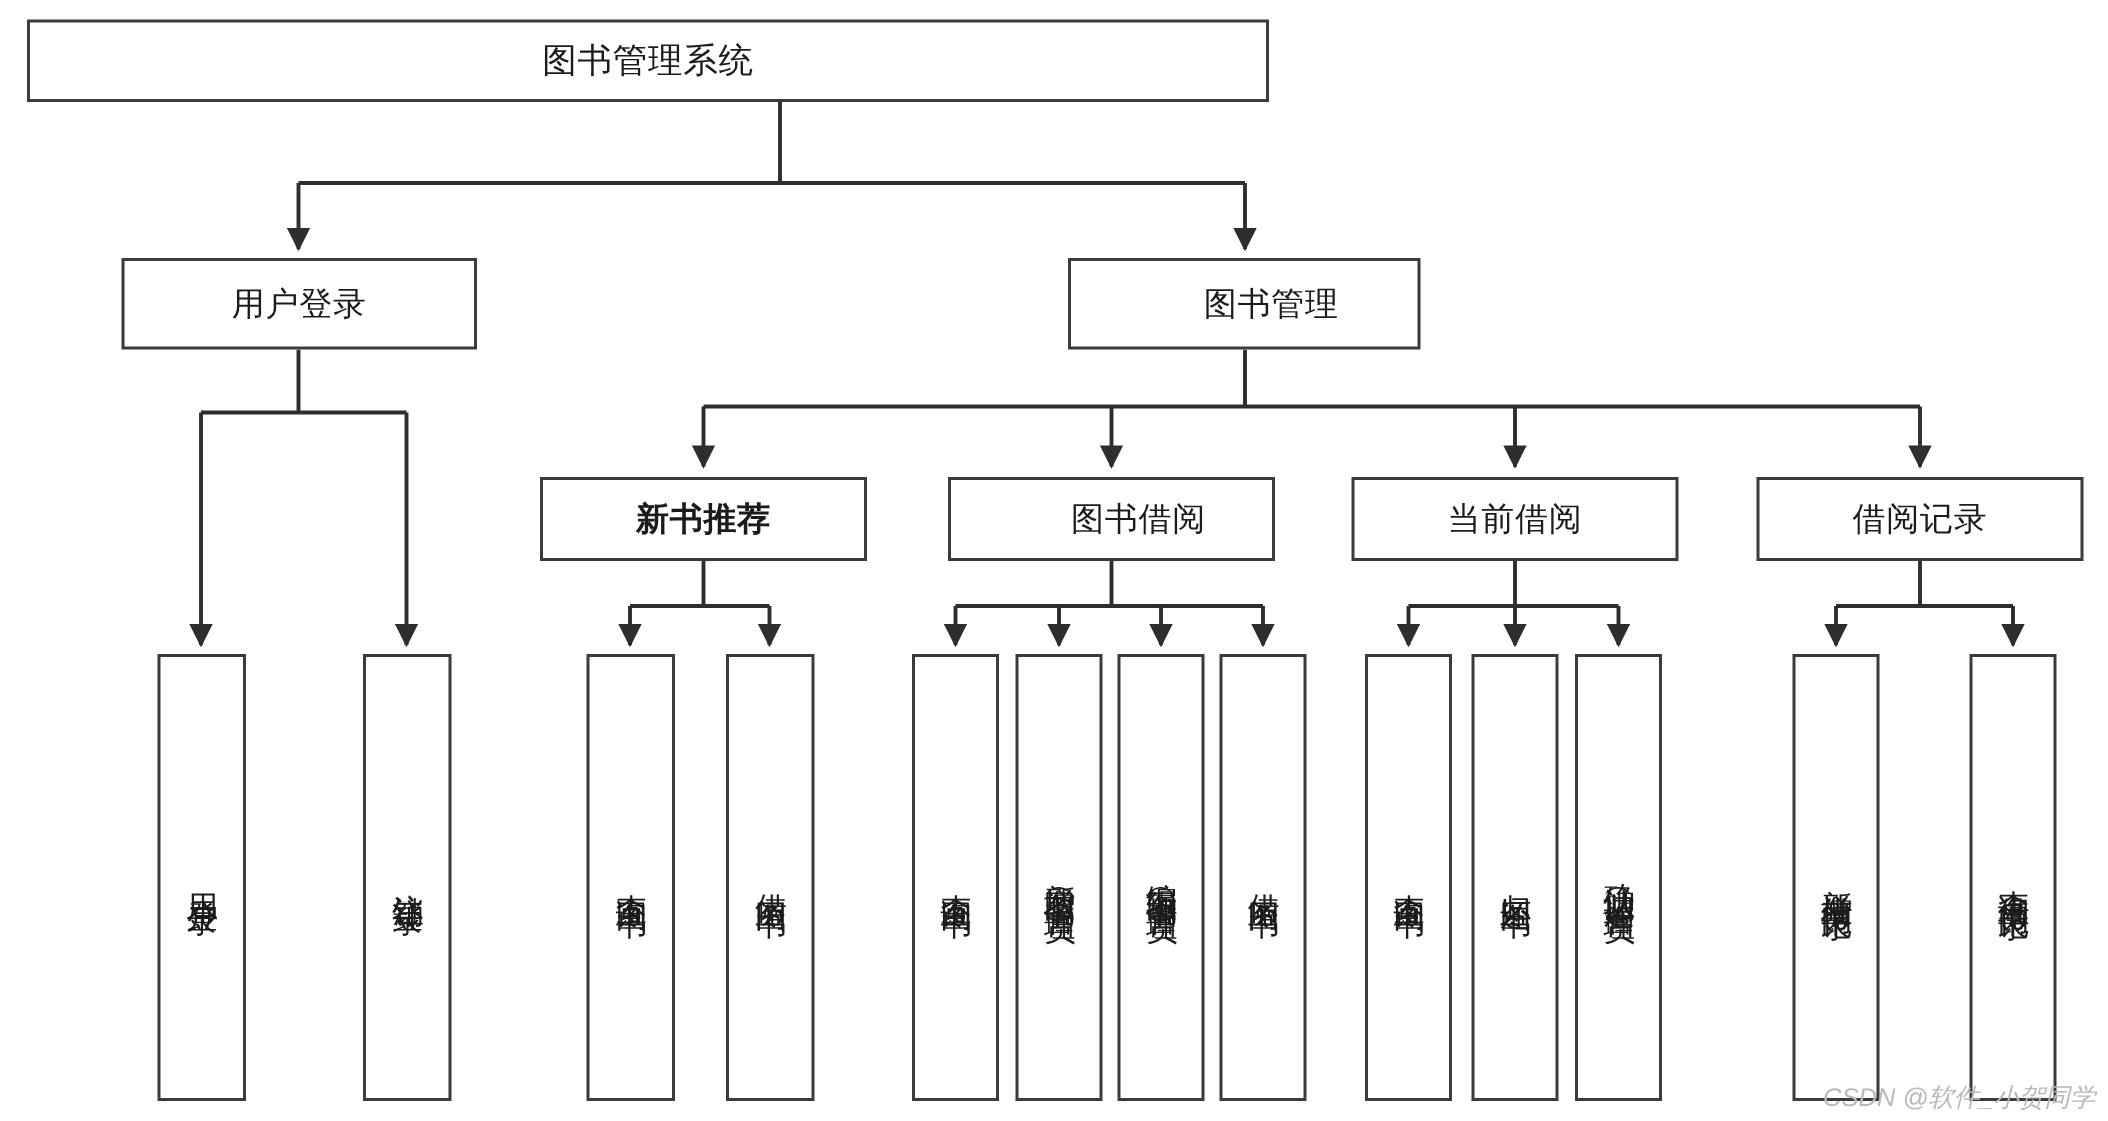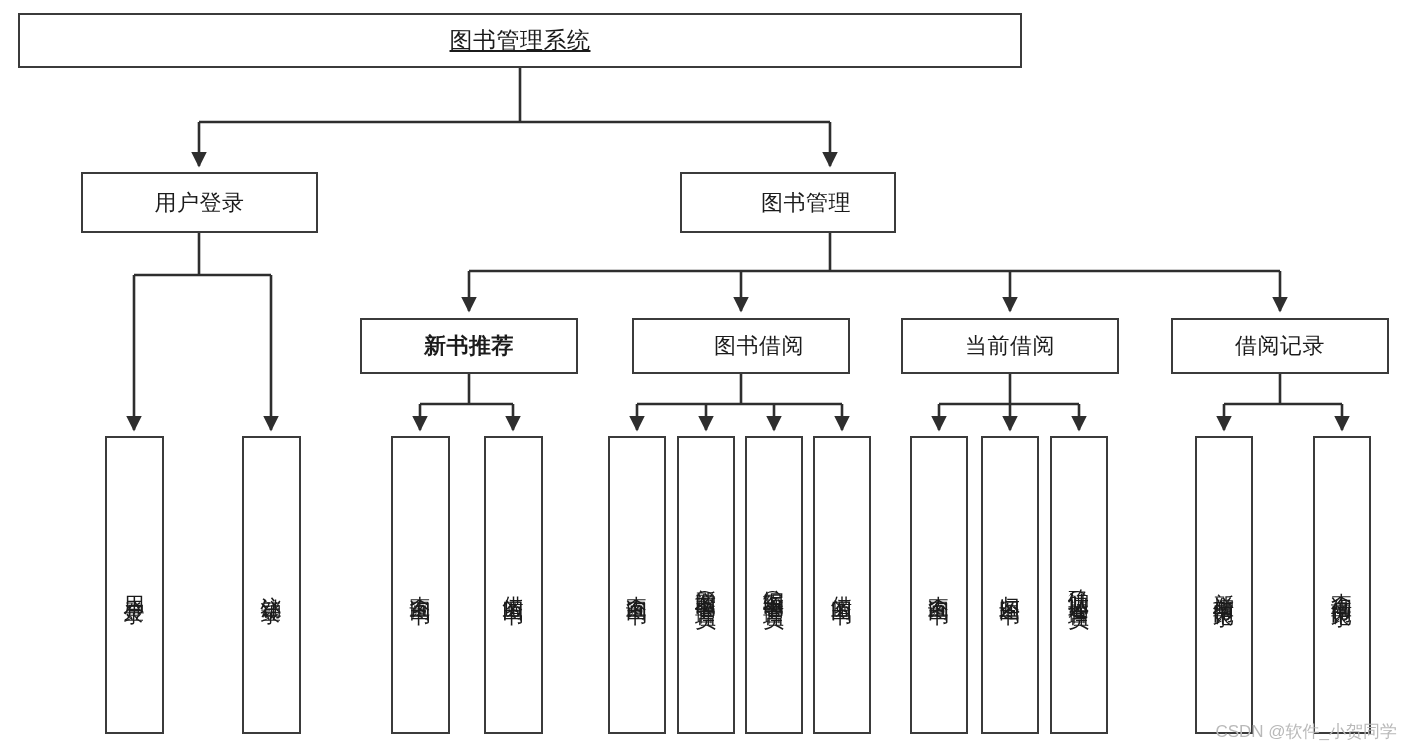--- a/index.html
+++ b/index.html
@@ -65,20 +65,21 @@
     max-height: 100%;
   }
   .watermark {
     position: absolute;
     right: 8px;
     bottom: 4px;
     font-size: 17px;
     color: #b9b9b9;
     white-space: nowrap;
     user-select: none;
+    font-style: italic;
   }
 </style>
 </head>
 <body>
 
 <div id="canvas">
 
   <svg class="wires" viewBox="0 0 1405 747" xmlns="http://www.w3.org/2000/svg">
     <defs>
       <marker id="arrow" viewBox="0 0 10 10" refX="9" refY="5" markerWidth="6" markerHeight="6" orient="auto-start-reverse">
@@ -122,28 +123,28 @@
       <path d="M 1010 404 L 1010 430" marker-end="url(#arrow)"></path>
       <path d="M 1079 404 L 1079 430" marker-end="url(#arrow)"></path>
 
       <path d="M 1280 374 L 1280 404"></path>
       <path d="M 1224 404 L 1342 404"></path>
       <path d="M 1224 404 L 1224 430" marker-end="url(#arrow)"></path>
       <path d="M 1342 404 L 1342 430" marker-end="url(#arrow)"></path>
     </g>
   </svg>
 
-  <div class="node h" id="n-root" style="left:18px; top:13px; width:1004px; height:55px;text-decoration:underline;">
+  <div class="node h" id="n-root" style="left:18px; top:13px; width:828px; height:55px;">
     <span class="lbl">图书管理系统</span>
   </div>
 
   <div class="node h" style="left:81px; top:172px; width:237px; height:61px;">
     <span class="lbl">用户登录</span>
   </div>
-  <div class="node h" style="left:680px; top:172px; width:216px; height:61px;padding-left:36px;">
+  <div class="node h" style="left:712px; top:172px; width:235px; height:61px;padding-left:36px;">
     <span class="lbl">图书管理</span>
   </div>
 
   <div class="node h" style="left:360px; top:318px; width:218px; height:56px;font-weight:bold;">
     <span class="lbl">新书推荐</span>
   </div>
   <div class="node h" style="left:632px; top:318px; width:218px; height:56px;padding-left:36px;">
     <span class="lbl">图书借阅</span>
   </div>
   <div class="node h" style="left:1171px; top:318px; width:218px; height:56px;">

